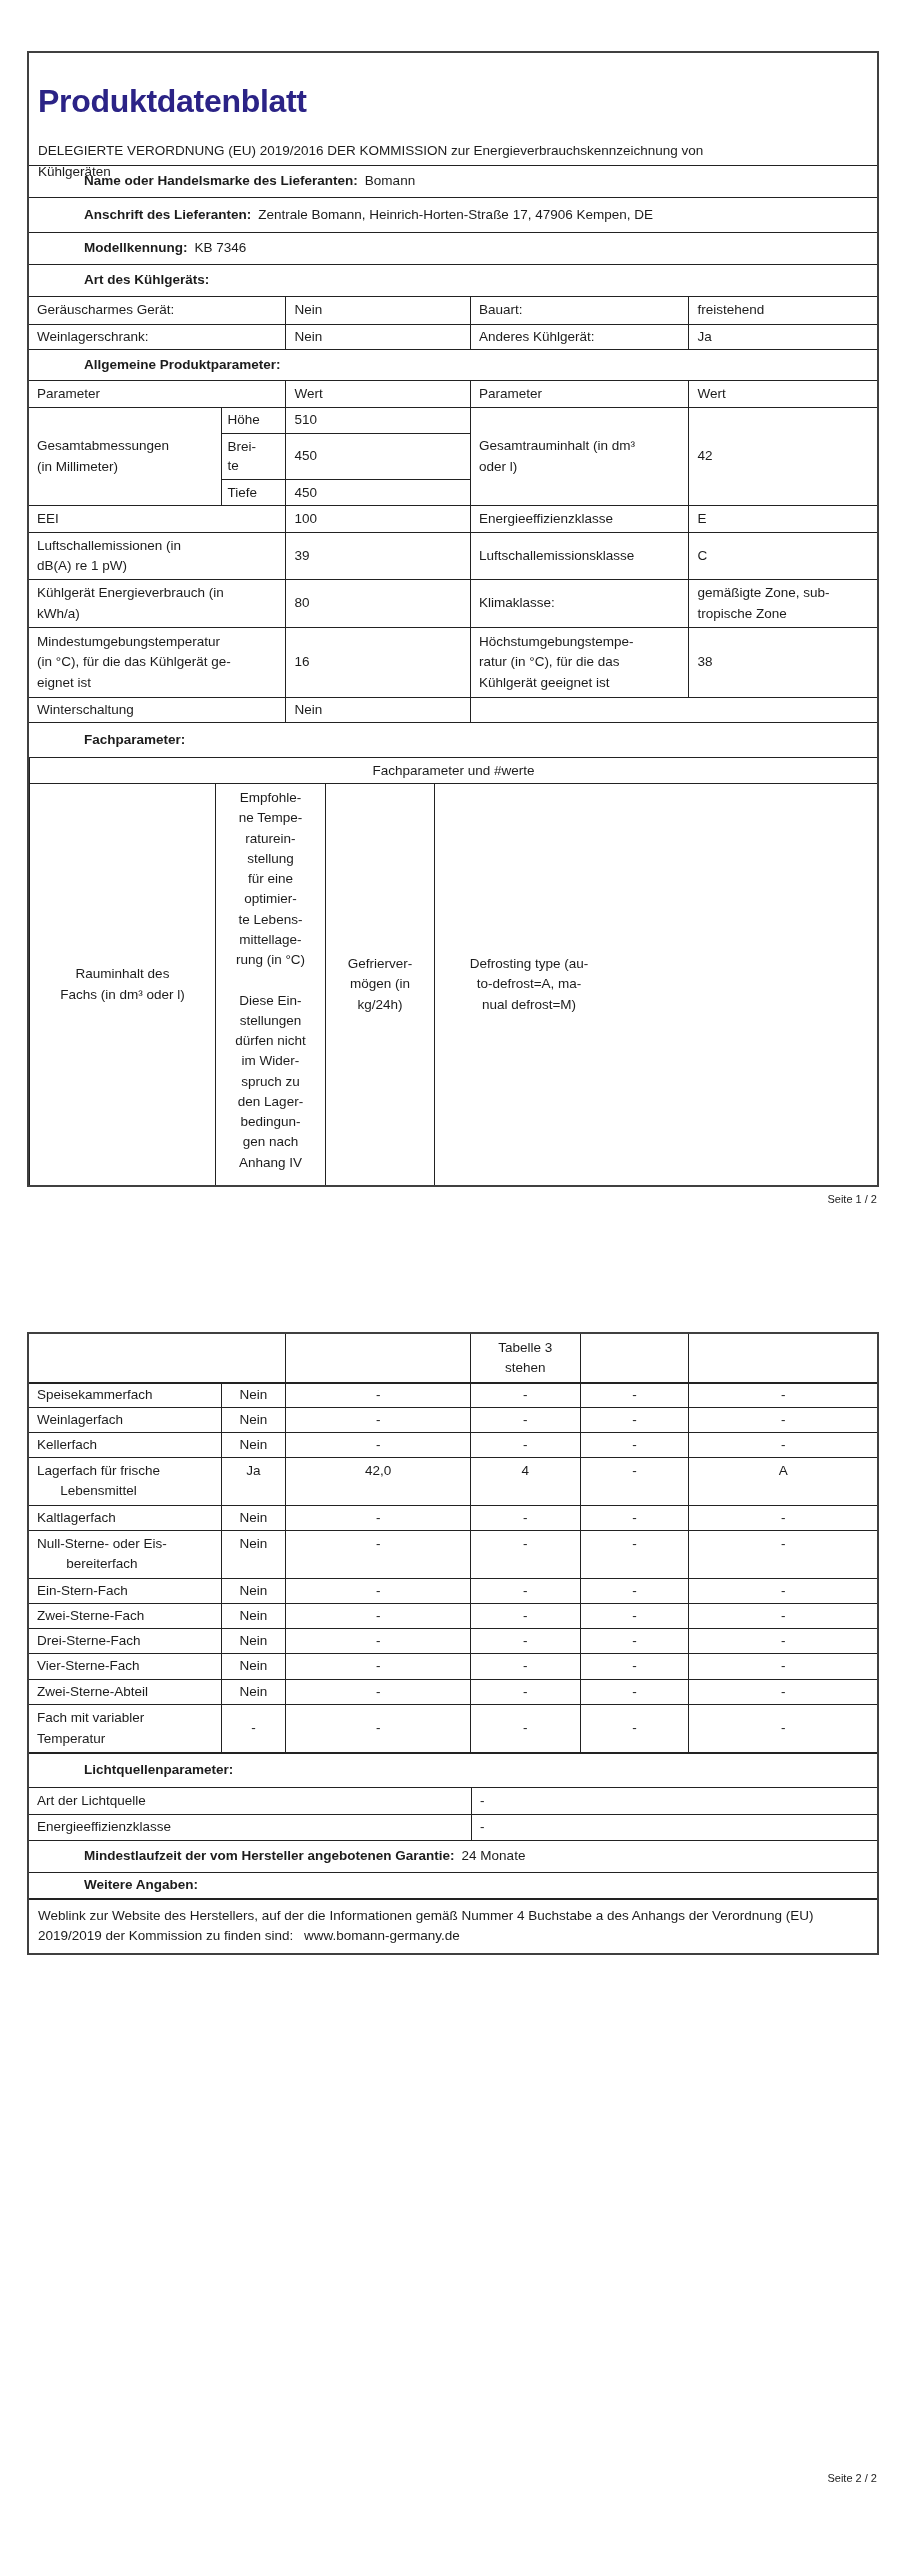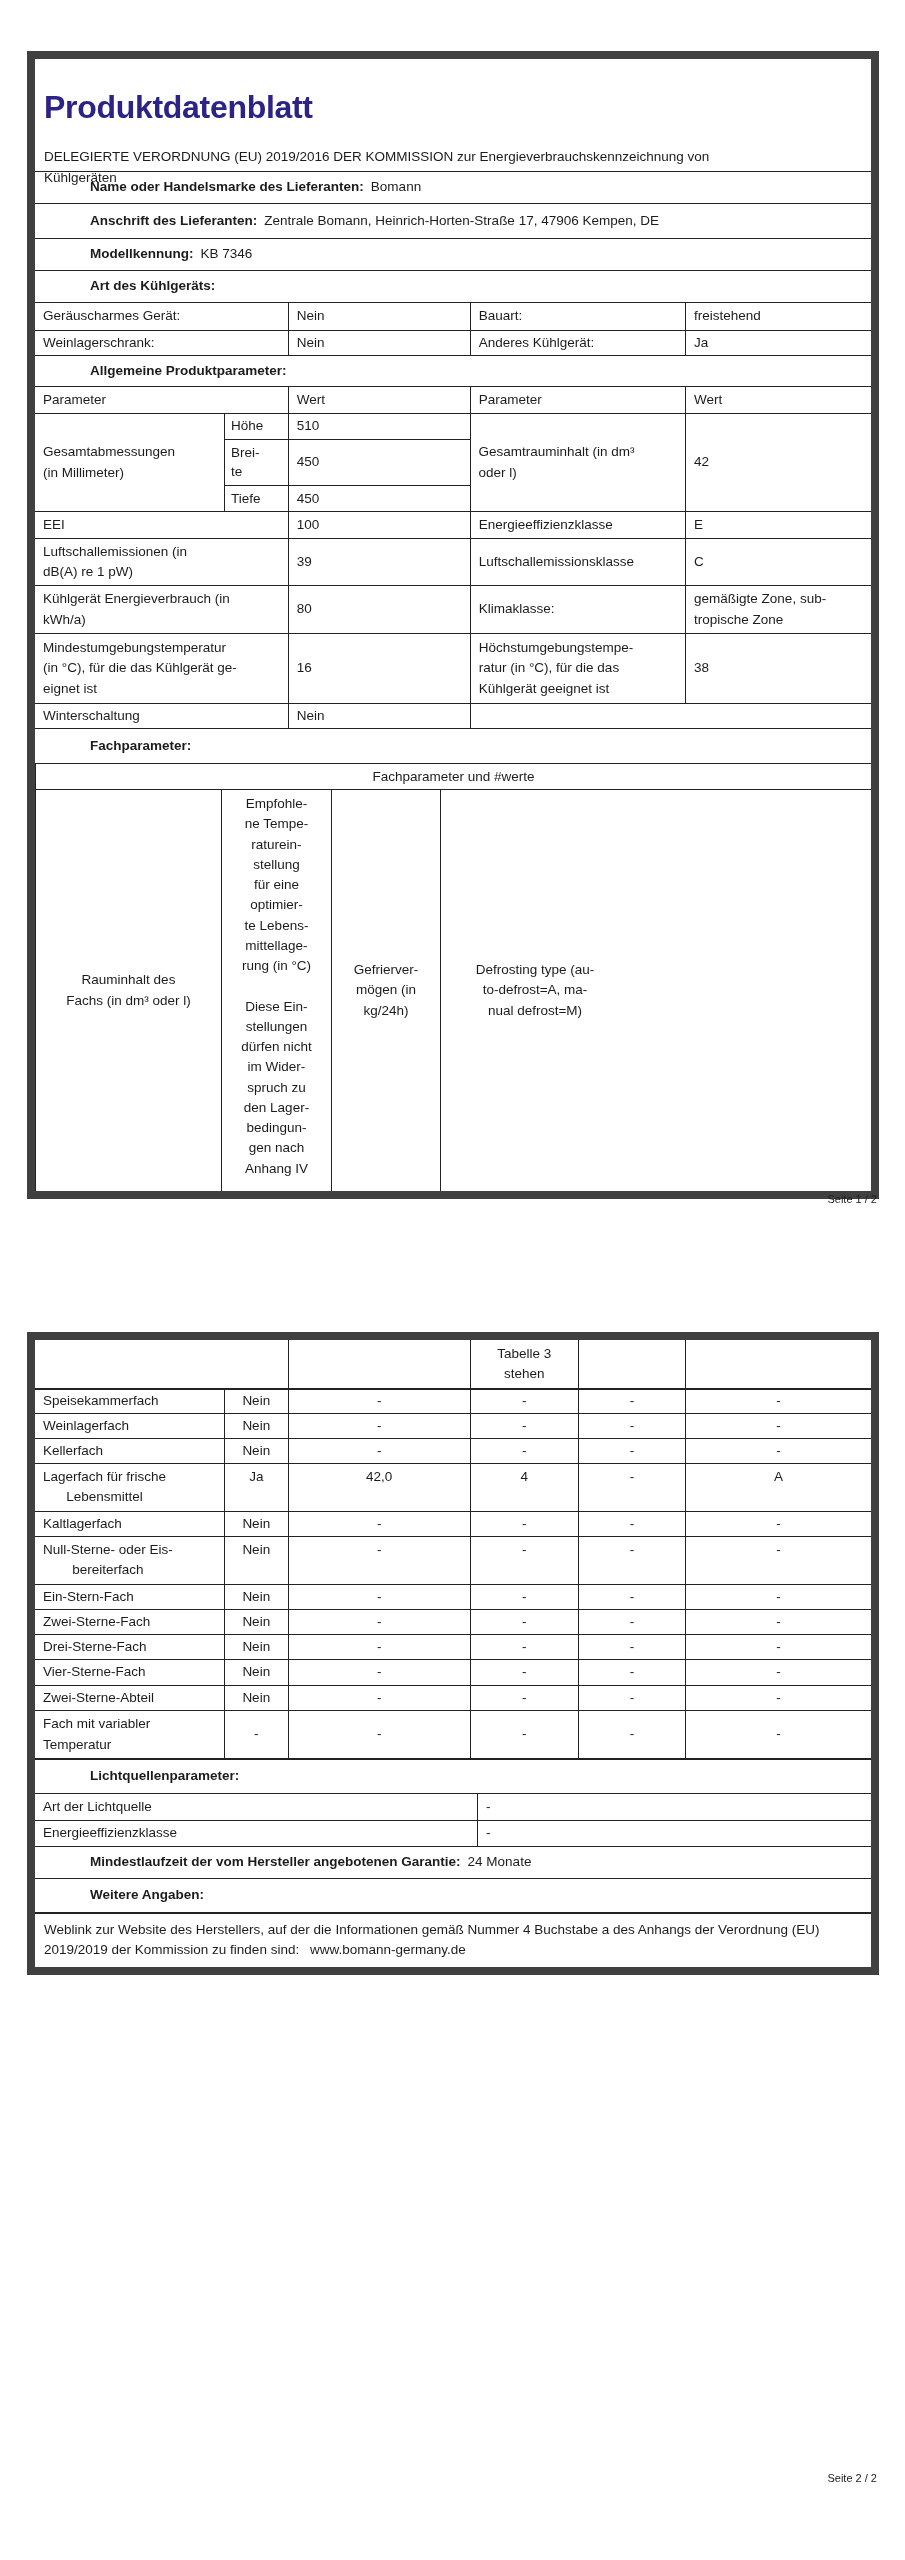--- a/index.html
+++ b/index.html
@@ -7,21 +7,21 @@
   .canvas {
     position: relative;
     width: 905px; height: 2560px;
     background: #ffffff;
     font-family: "Liberation Sans", sans-serif;
     color: #1c1c1c;
     overflow: hidden;
   }
   .sheet {
     position: absolute; left: 27px; width: 852px;
-    border: 8px solid #404040; background: #ffffff;
+    border: 2px solid #404040; background: #ffffff;
   }
   .tr { display: flex; align-items: stretch; border-top: 1.5px solid #222222; }
   .sheet > .tr:first-child { border-top: none; }
   .tr.bt2 { border-top-width: 2.2px; }
   .td {
     border-left: 1.5px solid #222222;
     padding: 2px 8px;
     display: flex; align-items: center;
     white-space: pre-line;
     font-size: 13.5px; line-height: 1.5;
@@ -357,21 +357,21 @@
       <div class="td full">-</div>
     </div>
 
     <div class="tr" style="height:32px">
       <div class="td full">
         <span class="b">Mindestlaufzeit der vom Hersteller angebotenen Garantie:</span>
         <span class="v">24 Monate</span>
       </div>
     </div>
 
-    <div class="tr" style="height:34px">
+    <div class="tr" style="height:26px">
       <div class="td full b">Weitere Angaben:</div>
     </div>
 
     <div class="tr bt2" style="height:55px">
       <div class="wrap full">
         <span>Weblink zur Website des Herstellers, auf der die Informationen gemäß Nummer 4 Buchstabe a des Anhangs der Verordnung (EU) 2019/2019 der Kommission zu finden sind:</span>
         <span class="v">www.bomann-germany.de</span>
       </div>
     </div>
 

